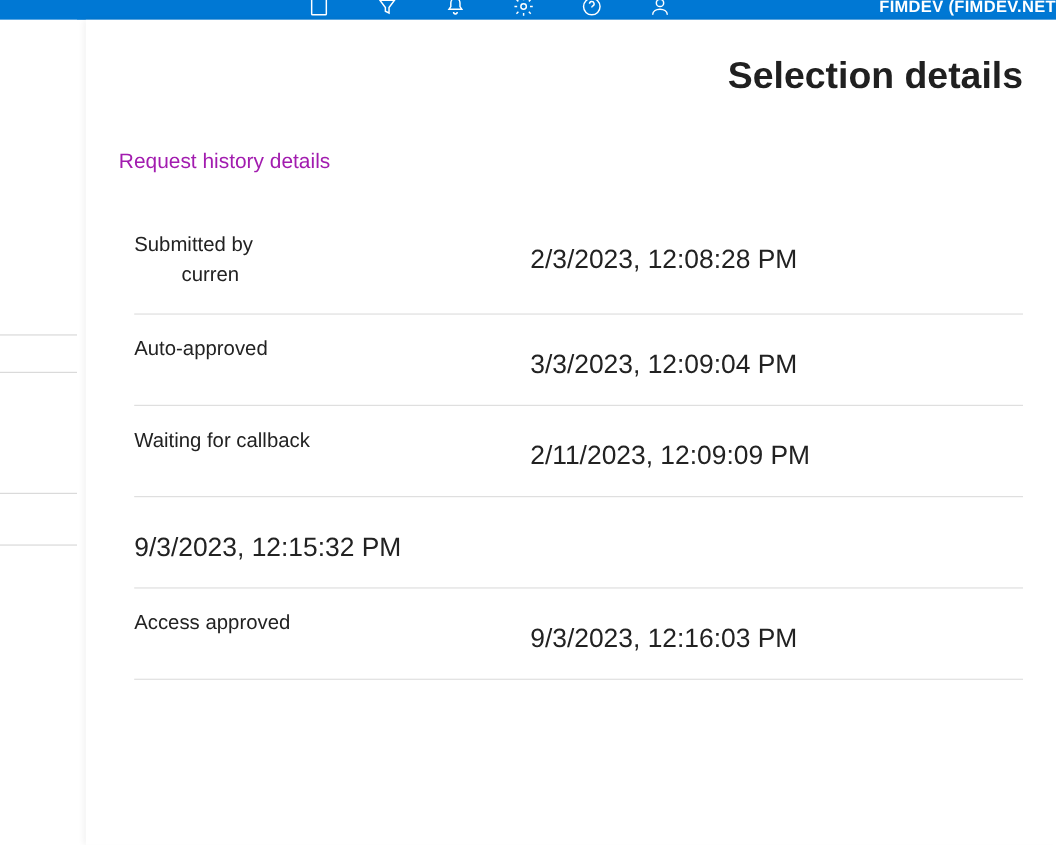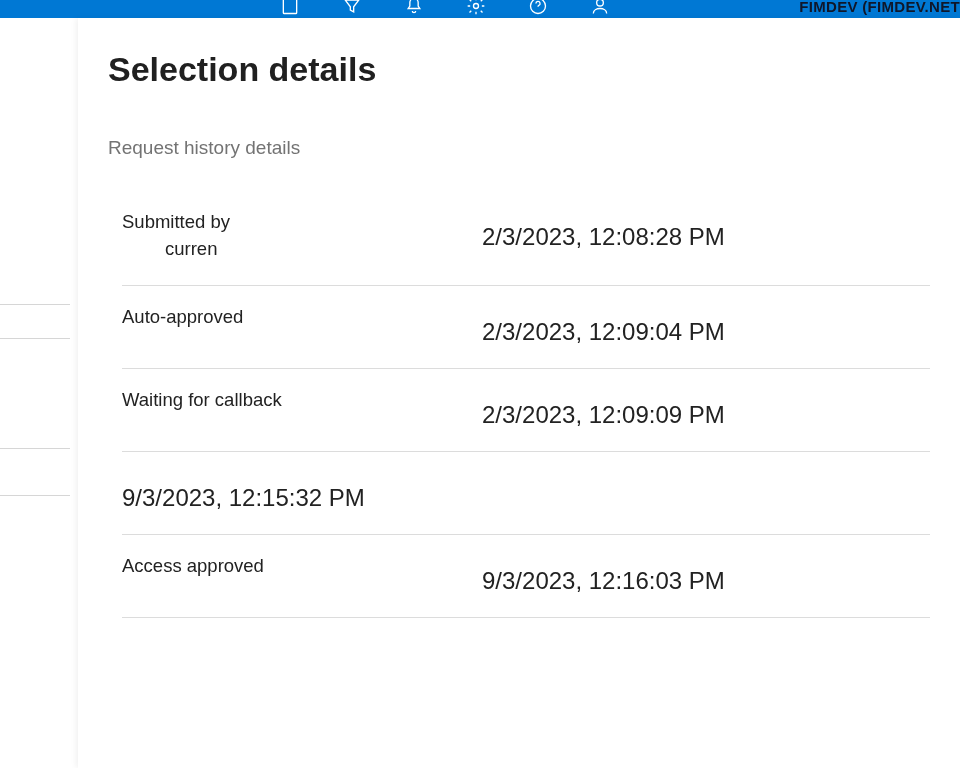--- a/index.html
+++ b/index.html
@@ -13,21 +13,21 @@
     }
     .top-bar {
       background: #0078D4;
       height: 18px;
       width: 100%;
       position: relative;
       display: flex;
       align-items: center;
       justify-content: flex-end;
       padding-right: 0;
-      color: #0f172a;
+      color: #ffffff;
       font-size: 15px;
       font-weight: 600;
     }
     .top-bar-icons {
       position: absolute;
       left: 280px;
       top: -4px;
       display: flex;
       gap: 42px;
       color: #fff;
@@ -64,25 +64,26 @@
       background: #fff;
       box-shadow: -2px 0 6px rgba(0,0,0,0.06);
       padding: 24px 30px 0 30px;
     }
     .content-title {
       font-size: 34px;
       font-weight: 600;
       color: #202020;
       margin-top: 8px;
       margin-bottom: 48px;
+      text-align: right;
     }
     .section-heading {
       font-size: 19px;
       font-weight: 400;
-      color: #737373;
+      color: #a21caf;
       margin-bottom: 40px;
     }
     .history-list {
       padding-left: 14px;
       padding-right: 0;
     }
     .history-row {
       display: flex;
       align-items: flex-start;
       padding: 18px 0 22px 0;
@@ -168,29 +169,29 @@
         <span class="history-status-secondary">curren</span>
       </div>
       <div class="history-time-col">2/3/2023, 12:08:28 PM</div>
     </div>
 
     <div class="history-row">
       <div class="history-status-col">
         <span>Auto-approved</span>
         <span class="history-status-secondary"></span>
       </div>
-      <div class="history-time-col">2/3/2023, 12:09:04 PM</div>
+      <div class="history-time-col">3/3/2023, 12:09:04 PM</div>
     </div>
 
     <div class="history-row">
       <div class="history-status-col">
         <span>Waiting for callback</span>
         <span class="history-status-secondary"></span>
       </div>
-      <div class="history-time-col">2/3/2023, 12:09:09 PM</div>
+      <div class="history-time-col">2/11/2023, 12:09:09 PM</div>
     </div>
 
 
     <div class="history-row">
       <div class="history-time-col">9/3/2023, 12:15:32 PM</div>
     </div>
 
     <div class="history-row">
       <div class="history-status-col">
         <span>Access approved</span>

